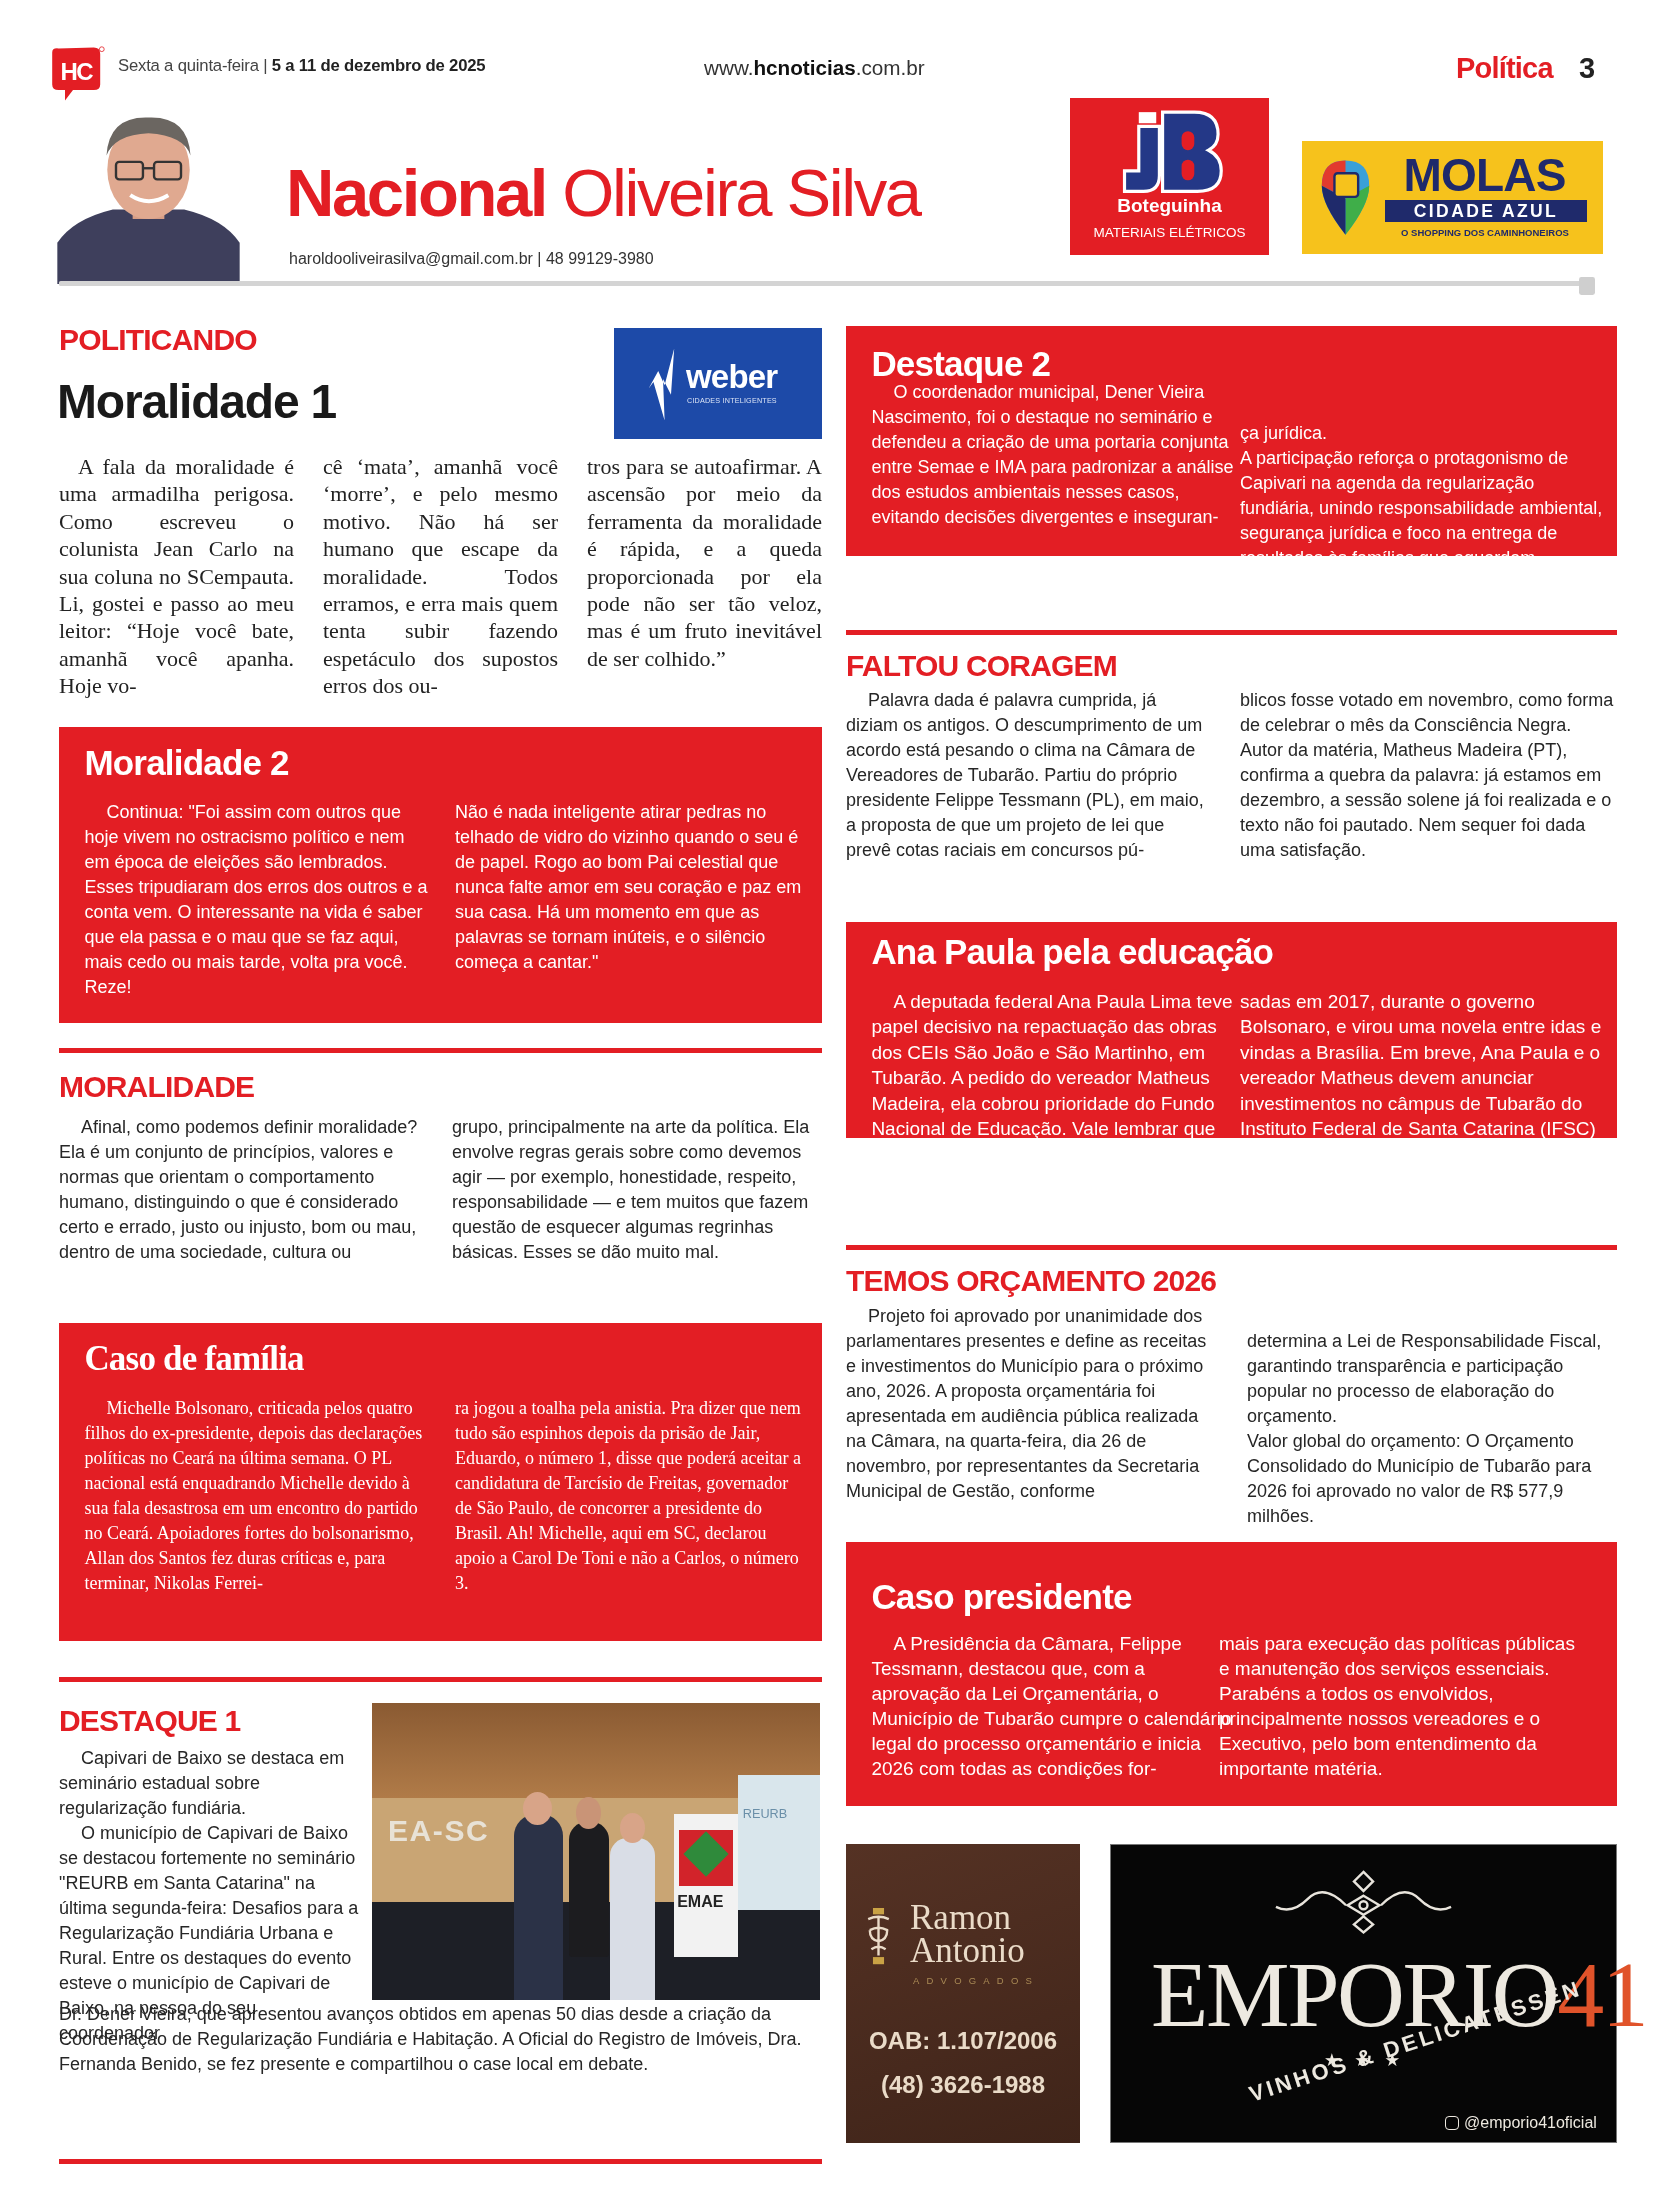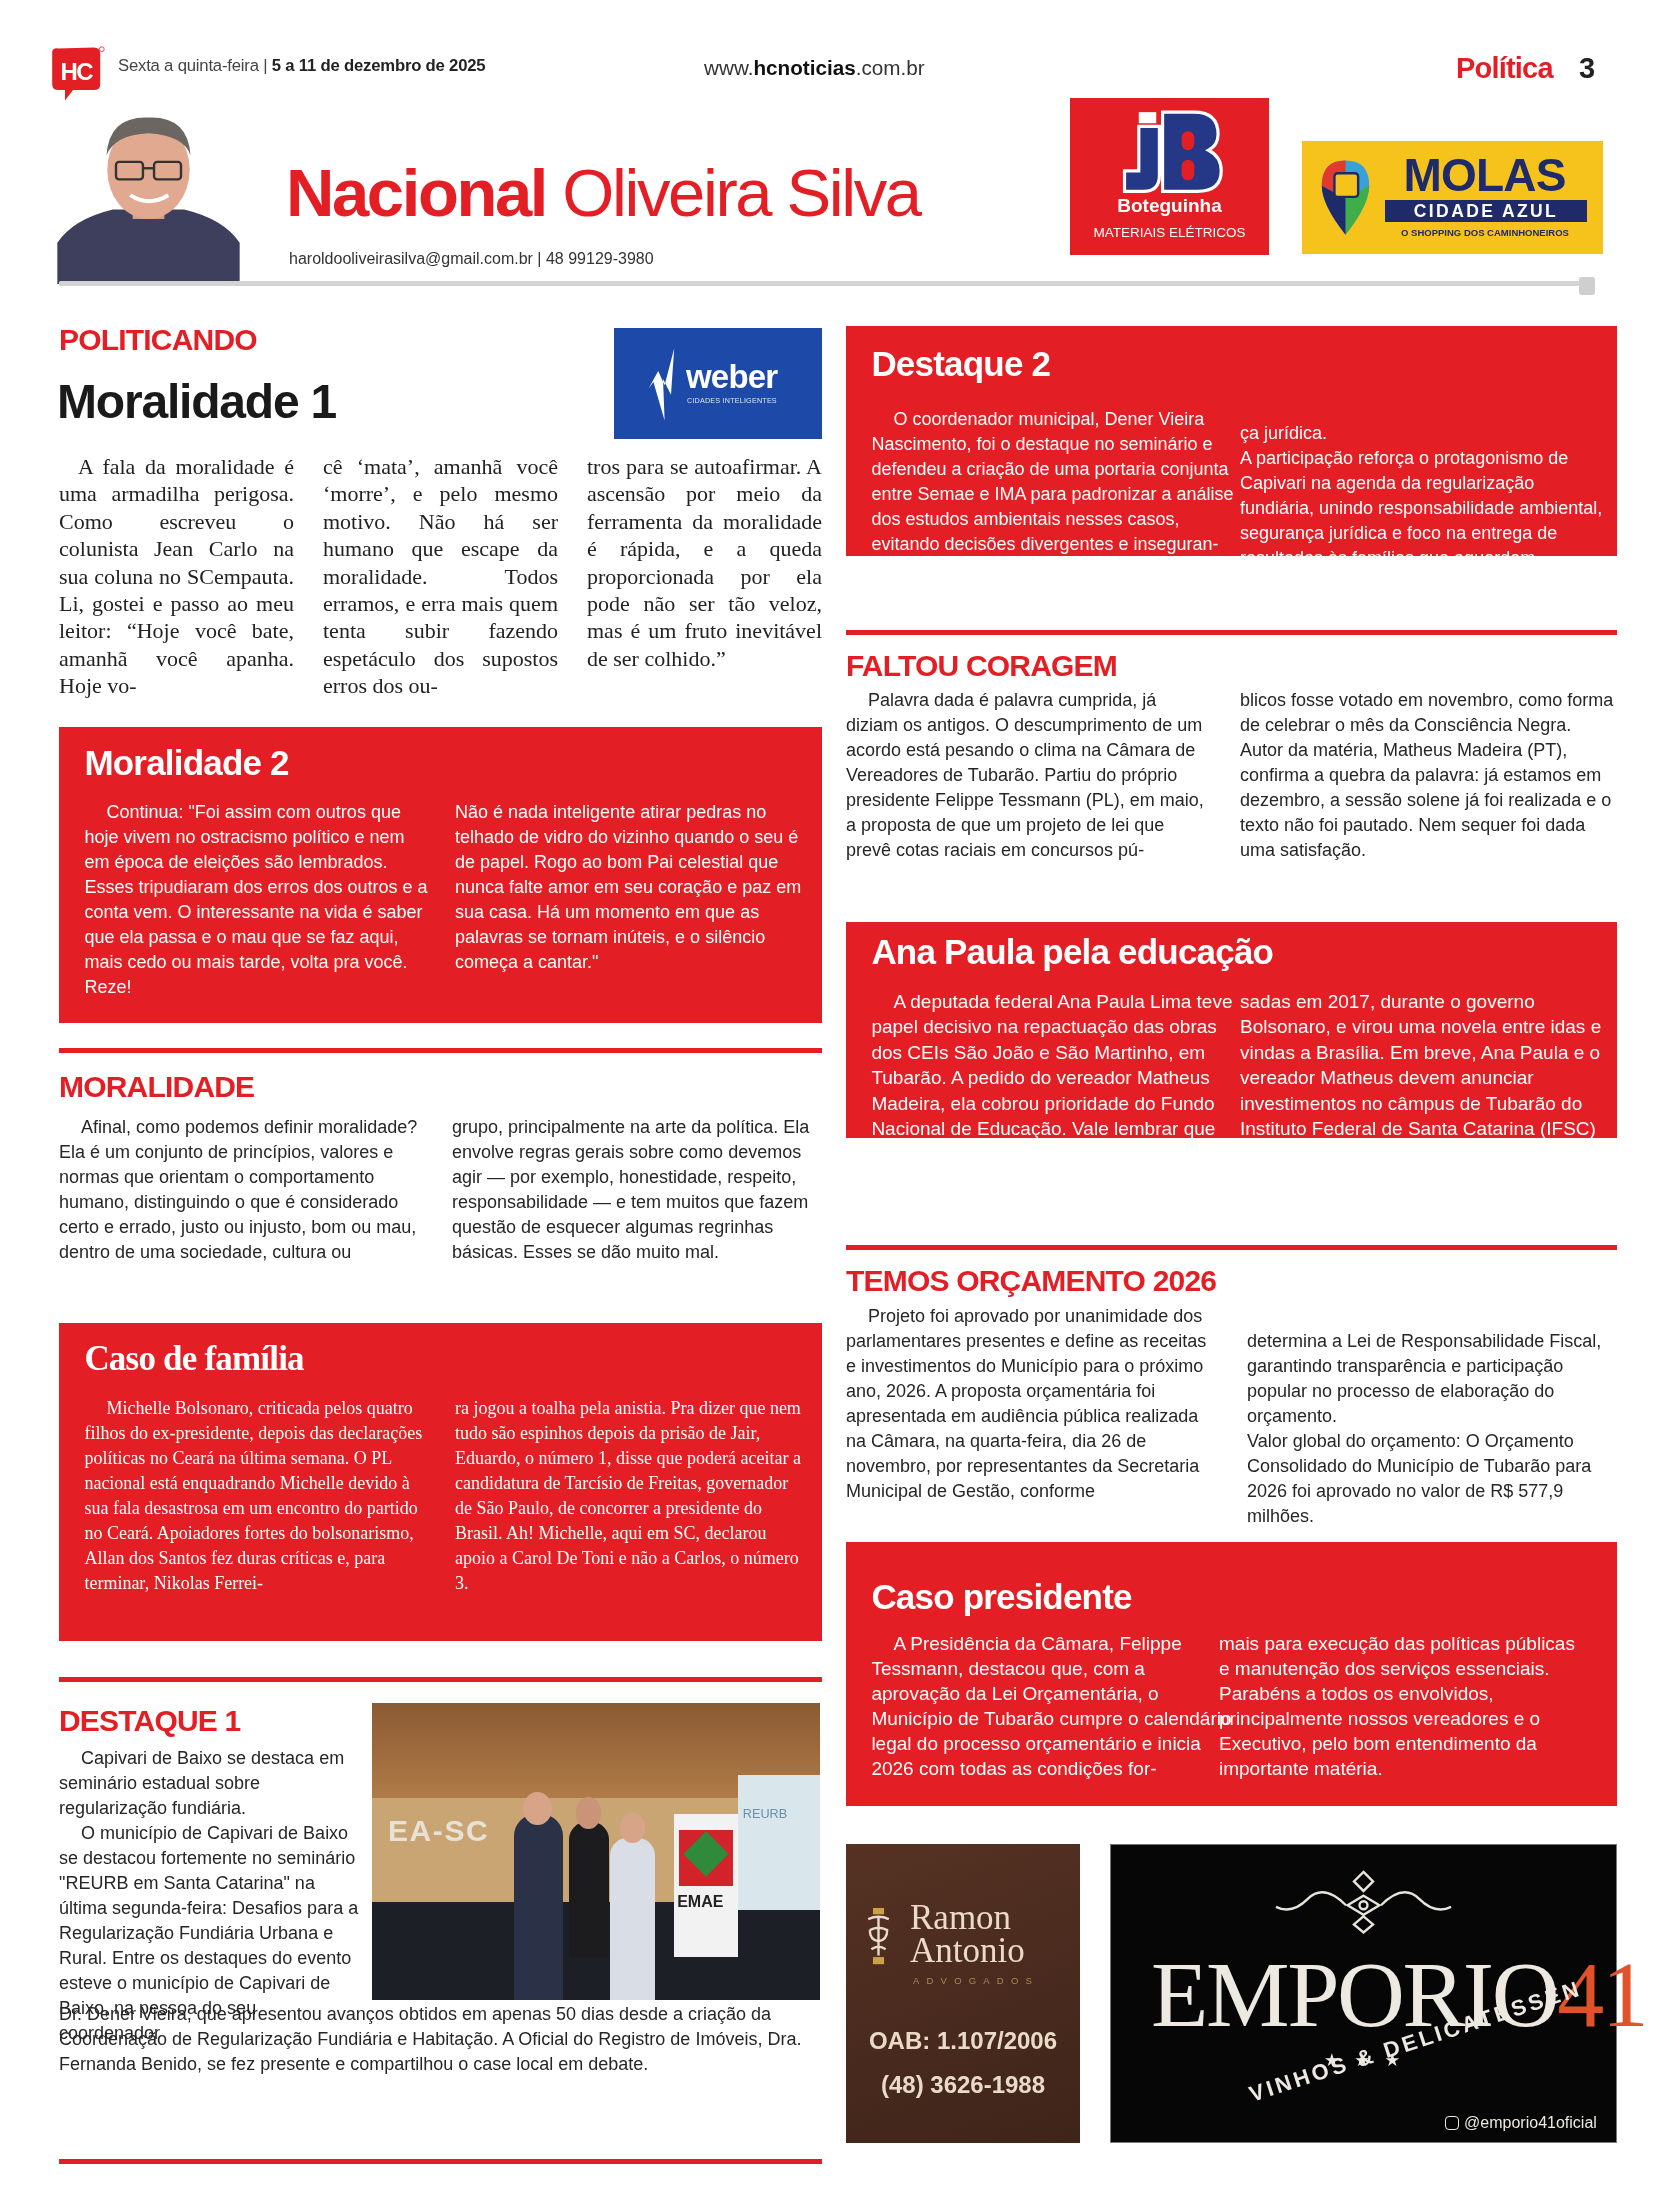--- a/index.html
+++ b/index.html
@@ -187,21 +187,21 @@
   <div class="abs" style="left:238px;top:135px;width:45px;height:162px;background:#d9dde6;border-radius:17.5px 17.5px 0 0;"></div>
   <div class="abs" style="left:248px;top:110px;width:25.4px;height:30px;background:#d8a488;border-radius:50%;"></div>
 </div>
 <div class="abs col" style="left:59px;top:2002px;width:763px;">
   <p style="text-indent:0">Dr. Dener Vieira, que apresentou avanços obtidos em apenas 50 dias desde a criação da Coordenação de Regularização Fundiária e Habitação. A Oficial do Registro de Imóveis, Dra. Fernanda Benido, se fez presente e compartilhou o case local em debate.</p>
 </div>
 <div class="abs redrule" style="left:59px;top:2159px;width:763px;"></div>
 
 <div class="abs redbox" style="left:846px;top:326px;width:771px;height:230px;">
   <div class="abs boxtitle" style="left:25.4px;top:17.5px;">Destaque 2</div>
-  <div class="abs col" style="left:25.4px;top:81px;width:363px;">
+  <div class="abs col" style="left:25.4px;top:54px;width:363px;">
     <p>O coordenador municipal, Dener Vieira Nascimento, foi o destaque no seminário e defendeu a criação de uma portaria conjunta entre Semae e IMA para padronizar a análise dos estudos ambientais nesses casos, evitando decisões divergentes e inseguran-</p>
   </div>
   <div class="abs col" style="left:394px;top:70px;width:363px;white-space:pre-line;">
     <p style="text-indent:0">ça jurídica.
 A participação reforça o protagonismo de Capivari na agenda da regularização fundiária, unindo responsabilidade ambiental, segurança jurídica e foco na entrega de resultados às famílias que aguardam titulação.</p>
   </div>
 </div>
 
 <div class="abs redrule" style="left:846px;top:630px;width:771px;"></div>
 <div class="abs kicker" style="left:846px;top:649px;">FALTOU CORAGEM</div>

